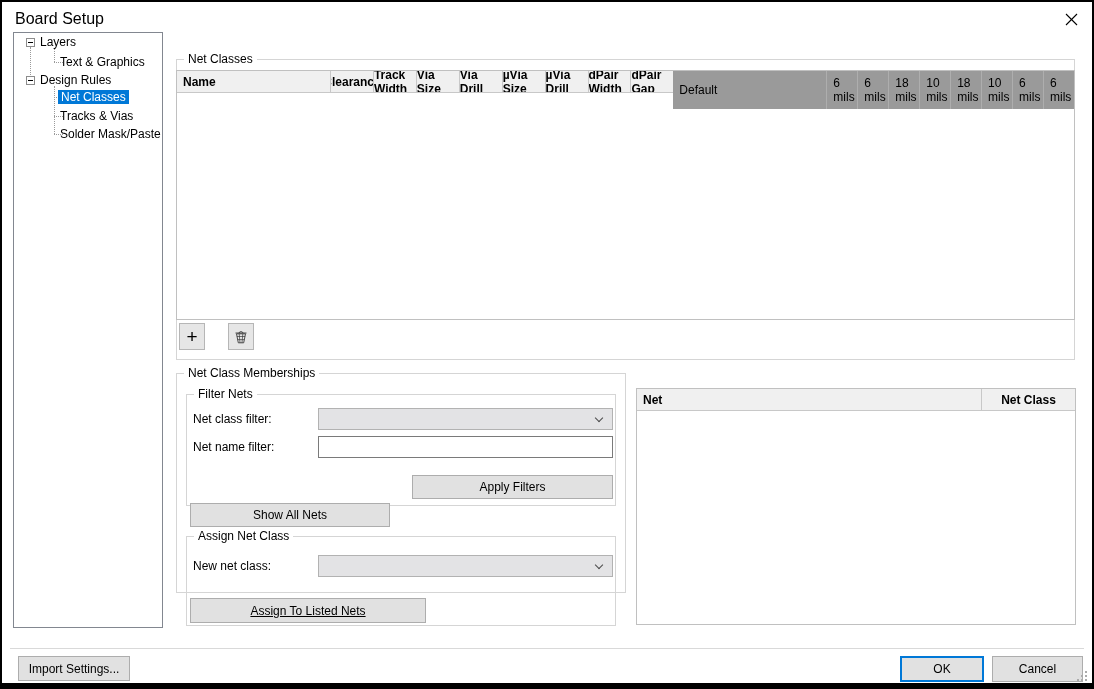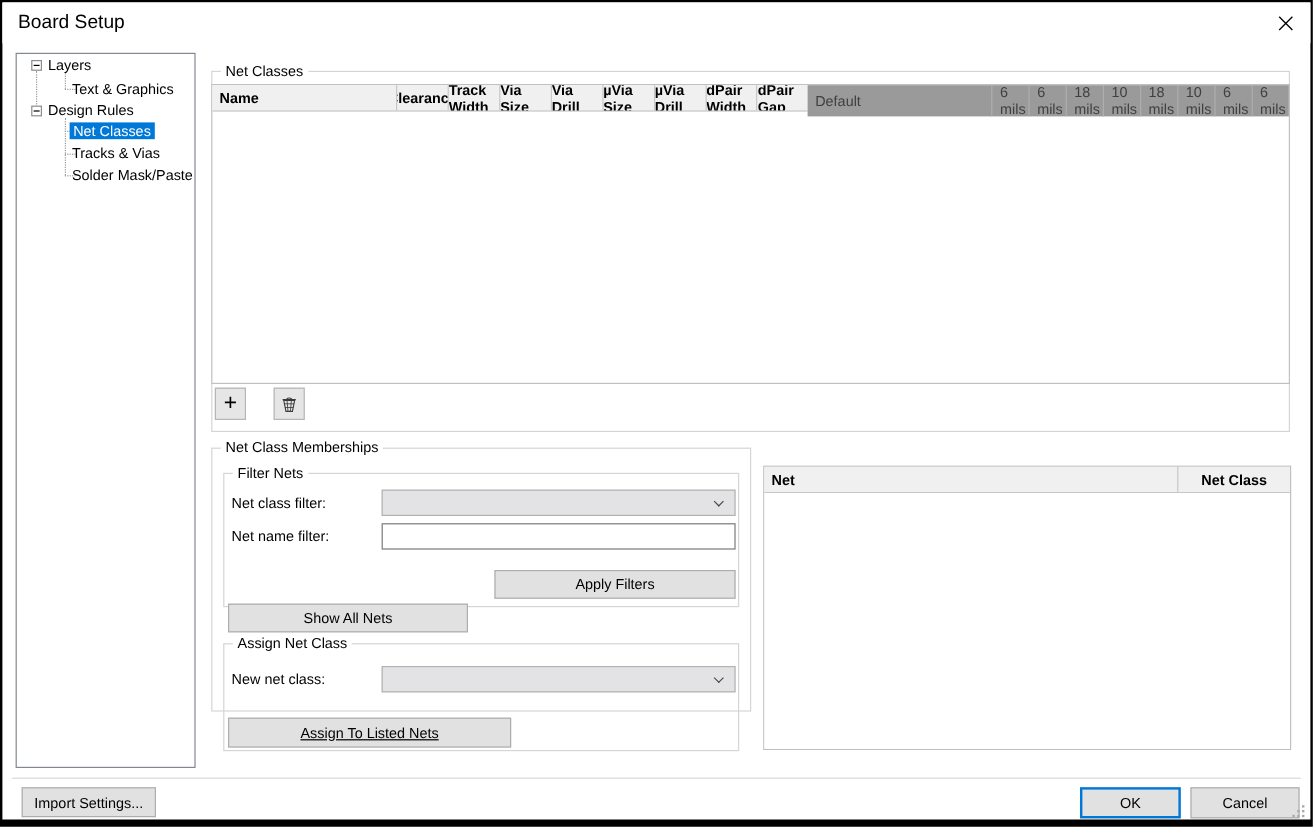--- a/index.html
+++ b/index.html
@@ -3,36 +3,36 @@
 <meta charset="utf-8">
 <style>
   * { margin:0; padding:0; box-sizing:border-box; }
   html,body { width:1094px; height:689px; background:#ffffff; font-family:"Liberation Sans", sans-serif; font-size:12px; color:#000; }
   .window { position:absolute; left:0; top:0; width:1094px; height:689px; background:#fff; border:2px solid #000; border-bottom-width:6px; }
   
   .titlebar { position:absolute; left:0; top:0; right:0; height:34px; background:#fff; }
   .title { position:absolute; left:13px; top:0; line-height:34px; font-size:16px; }
   .closebtn { position:absolute; right:8px; top:5px; width:26px; height:24px; display:flex; align-items:center; justify-content:center; cursor:pointer; }
   
-  .tree { position:absolute; left:11px; top:42px; width:150px; height:596px; background:#fff; border:1px solid #828790; }
+  .tree { position:absolute; left:11px; top:30px; width:150px; height:596px; background:#fff; border:1px solid #828790; }
   .titem { position:absolute; height:18px; line-height:18px; white-space:nowrap; }
   .expander { position:absolute; width:9px; height:9px; border:1px solid #8c8c8c; background:#fff; }
   .expander .minus { position:absolute; left:1px; top:3px; width:5px; height:1px; background:#000; }
   .tline-v { position:absolute; border-left:1px dotted #9a9a9a; width:0; }
   .tline-h { position:absolute; border-top:1px dotted #9a9a9a; height:0; }
   .tsel { background:#0078d7; color:#fff; padding:0 3px; }
   
   .group { position:absolute; border:1px solid #d5d5d5; background:transparent; }
   .glabel { position:absolute; top:-8px; left:7px; background:#fff; padding:0 4px; white-space:nowrap; }
   
   .nc-table { position:absolute; left:174px; top:68px; width:899px; height:250px; border:1px solid #c0c0c0; background:#fff; display:flex; flex-direction:row; }
   .nc-header { display:flex; height:22px; background:#f0f0f0; border-bottom:1px solid #c8c8c8; font-weight:bold; }
   .nc-header .cell { border-right:1px solid #c8c8c8; display:flex; align-items:center; justify-content:center; overflow:hidden; }
   .nc-header .cell:last-child { border-right:none; }
-  .nc-row { display:flex; height:26px; background:#9a9a9a; color:#404040; }
+  .nc-row { display:flex; height:38px; background:#9a9a9a; color:#000000; }
   .nc-row .cell { border-right:1px solid #aeaeae; display:flex; align-items:center; padding-left:6px; overflow:hidden; }
   .nc-row .cell:last-child { border-right:none; }
   .cell.c0 { width:154px; flex:none; justify-content:flex-start; padding-left:6px; }
   .cell:not(.c0) { flex:1; }
   .nc-header .cell.c0 { justify-content:flex-start; }
   .nc-empty { flex:1; background:#fff; }
   
   .sqbtn { position:absolute; width:26px; height:27px; background:#e6e6e6; border:1px solid #b6b6b6; display:flex; align-items:center; justify-content:center; cursor:pointer; }
   .plus { font-size:19px; line-height:19px; color:#000; }
   

